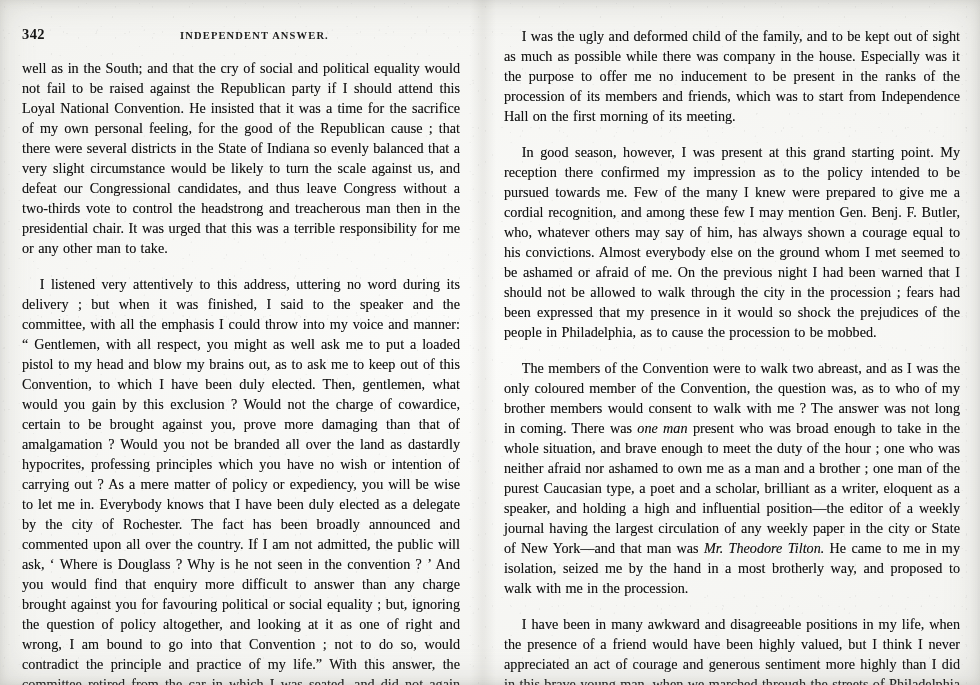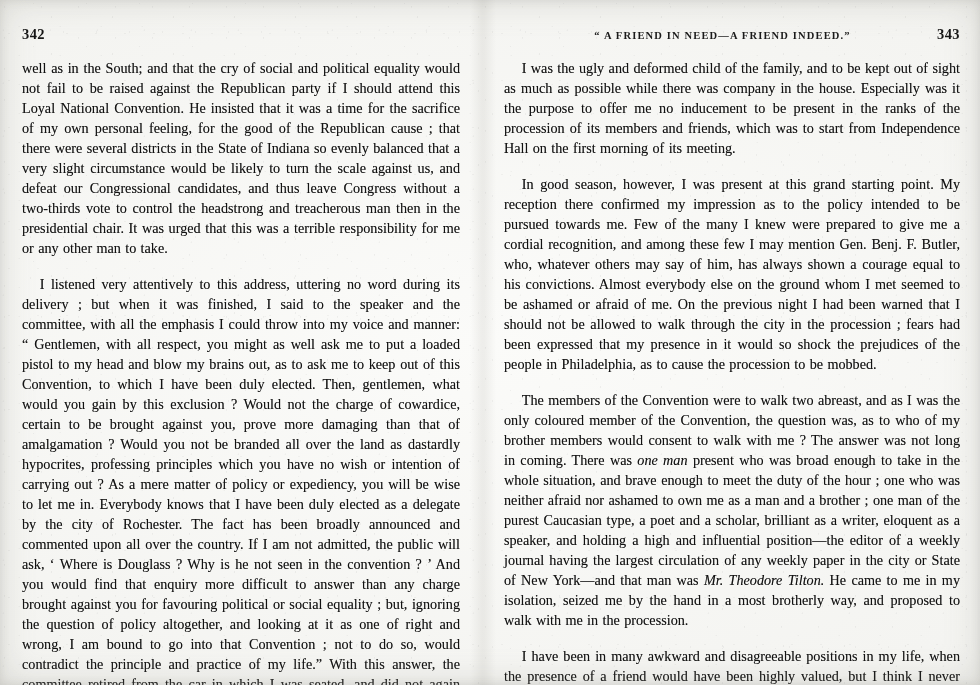--- a/index.html
+++ b/index.html
@@ -128,32 +128,29 @@
 </head>
 <body>
 
 <div id="scan-page">
 
   <div id="spread">
 
     <div class="page-panel" id="page-left">
       <div class="running-head">
         <span class="folio">342</span>
+        <span class="head-title">INDEPENDENT ANSWER.</span>
       </div>
       <div class="column" id="left-column">
           <p class="no-indent"><span>well as in the South; and that the cry of social and political equality would not fail to be raised against the Republican party if I should attend this Loyal National Convention.  He insisted that it was a time for the sacrifice of my own personal feeling, for the good of the Republican cause ; that there were several districts in the State of Indiana so evenly balanced that a very slight circumstance would be likely to turn the scale against us, and defeat our Congressional candidates, and thus leave Congress without a two-thirds vote to control the headstrong and treacherous man then in the presidential chair.  It was urged that this was a terrible responsibility for me or any other man to take.</span></p>
           <p><span>I listened very attentively to this address, uttering no word during its delivery ; but when it was finished, I said to the speaker and the committee, with all the emphasis I could throw into my voice and manner: “ Gentlemen, with all respect, you might as well ask me to put a loaded pistol to my head and blow my brains out, as to ask me to keep out of this Convention, to which I have been duly elected.  Then, gentlemen, what would you gain by this exclusion ?  Would not the charge of cowardice, certain to be brought against you, prove more damaging than that of amalgamation ?  Would you not be branded all over the land as dastardly hypocrites, professing principles which you have no wish or intention of carrying out ?  As a mere matter of policy or expediency, you will be wise to let me in.  Everybody knows that I have been duly elected as a delegate by the city of Rochester.  The fact has been broadly announced and commented upon all over the country.  If I am not admitted, the public will ask, ‘ Where is Douglass ?  Why is he not seen in the convention ? ’  And you would find that enquiry more difficult to answer than any charge brought against you for favouring political or social equality ; but, ignoring the question of policy altogether, and looking at it as one of right and wrong, I am bound to go into that Convention ; not to do so, would contradict the principle and practice of my life.”  With this answer, the committee retired from the car in which I was seated, and did not again approach me on the subject ; but I saw plainly enough then, as well as on the morning when the Loyalist procession was to march through the streets of Philadelphia, that while I was not to be formally excluded, I was to be ignored by the Convention.</span></p>
         </div>
     </div>
 
     <div class="page-panel" id="page-right">
-      <div class="running-head">
-        <span class="head-title">“ A FRIEND IN NEED—A FRIEND INDEED.”</span>
-        <span class="folio">343</span>
-      </div>
       <div class="column" id="right-column">
           <p><span>I was the ugly and deformed child of the family, and to be kept out of sight as much as possible while there was company in the house.  Especially was it the purpose to offer me no inducement to be present in the ranks of the procession of its members and friends, which was to start from Independence Hall on the first morning of its meeting.</span></p>
           <p><span>In good season, however, I was present at this grand starting point.  My reception there confirmed my impression as to the policy intended to be pursued towards me.  Few of the many I knew were prepared to give me a cordial recognition, and among these few I may mention Gen. Benj. F. Butler, who, whatever others may say of him, has always shown a courage equal to his convictions.  Almost everybody else on the ground whom I met seemed to be ashamed or afraid of me.  On the previous night I had been warned that I should not be allowed to walk through the city in the procession ; fears had been expressed that my presence in it would so shock the prejudices of the people in Philadelphia, as to cause the procession to be mobbed.</span></p>
           <p><span>The members of the Convention were to walk two abreast, and as I was the only coloured member of the Convention, the question was, as to who of my brother members would consent to walk with me ?  The answer was not long in coming.  There was </span><i>one man</i><span> present who was broad enough to take in the whole situation, and brave enough to meet the duty of the hour ; one who was neither afraid nor ashamed to own me as a man and a brother ; one man of the purest Caucasian type, a poet and a scholar, brilliant as a writer, eloquent as a speaker, and holding a high and influential position—the editor of a weekly journal having the largest circulation of any weekly paper in the city or State of New York—and that man was </span><i>Mr. Theodore Tilton.</i><span>  He came to me in my isolation, seized me by the hand in a most brotherly way, and proposed to walk with me in the procession.</span></p>
           <p><span>I have been in many awkward and disagreeable positions in my life, when the presence of a friend would have been highly valued, but I think I never appreciated an act of courage and generous sentiment more highly than I did in this brave young man, when we marched through the streets of Philadelphia on this memorable day.</span></p>
         </div>
     </div>
 
   </div>
 

